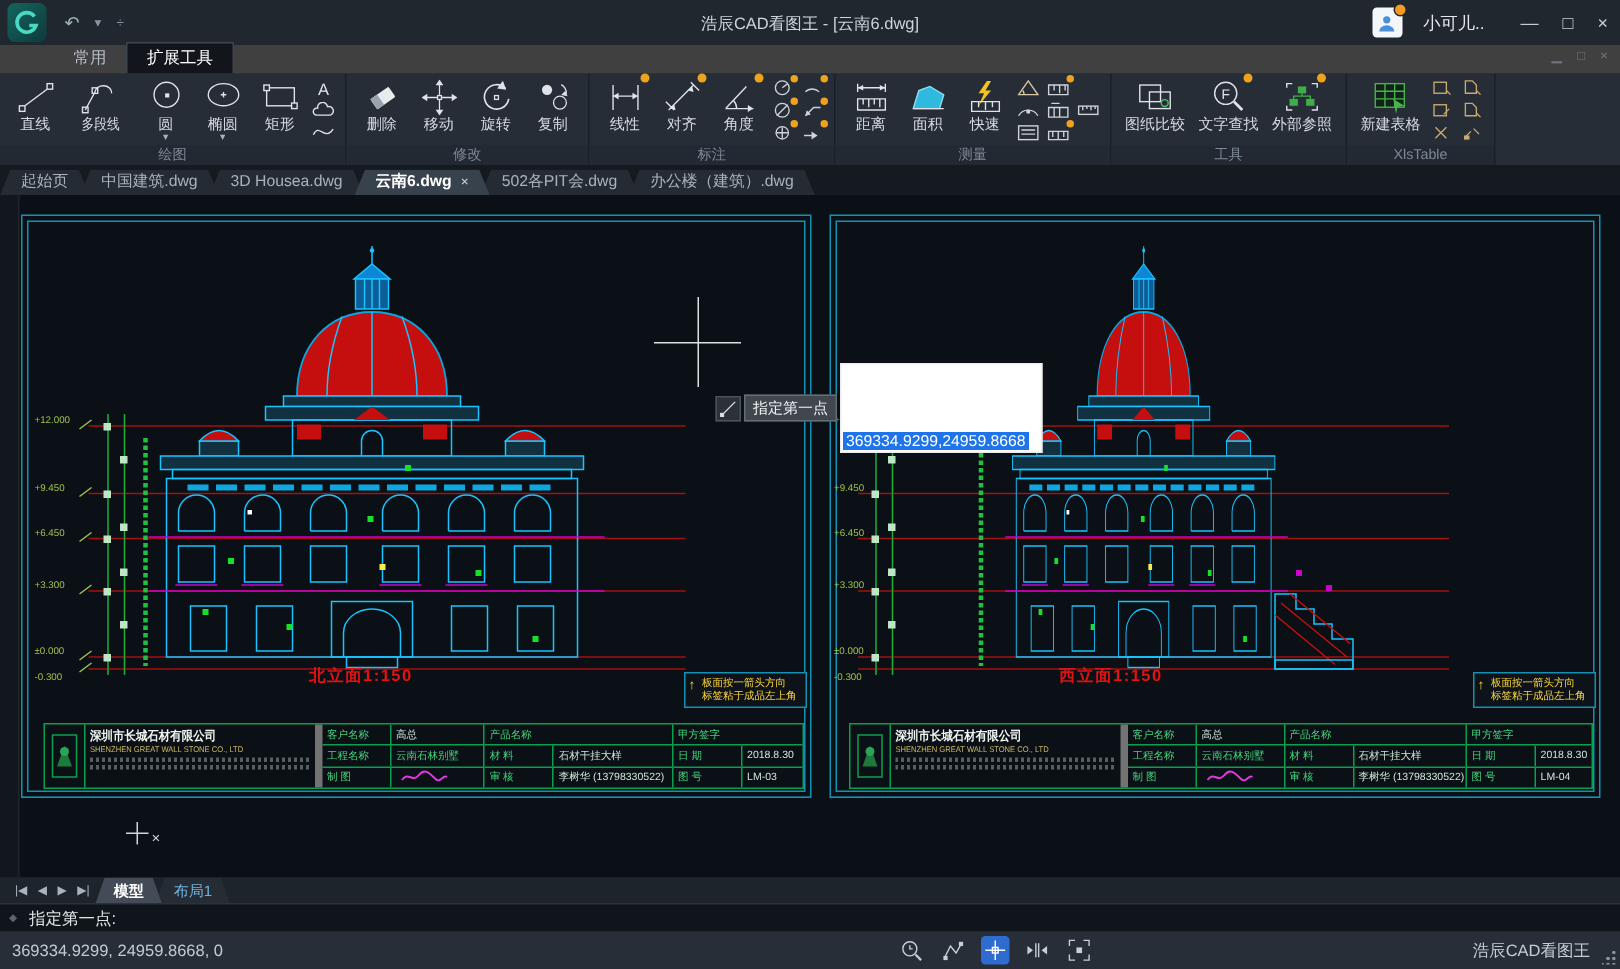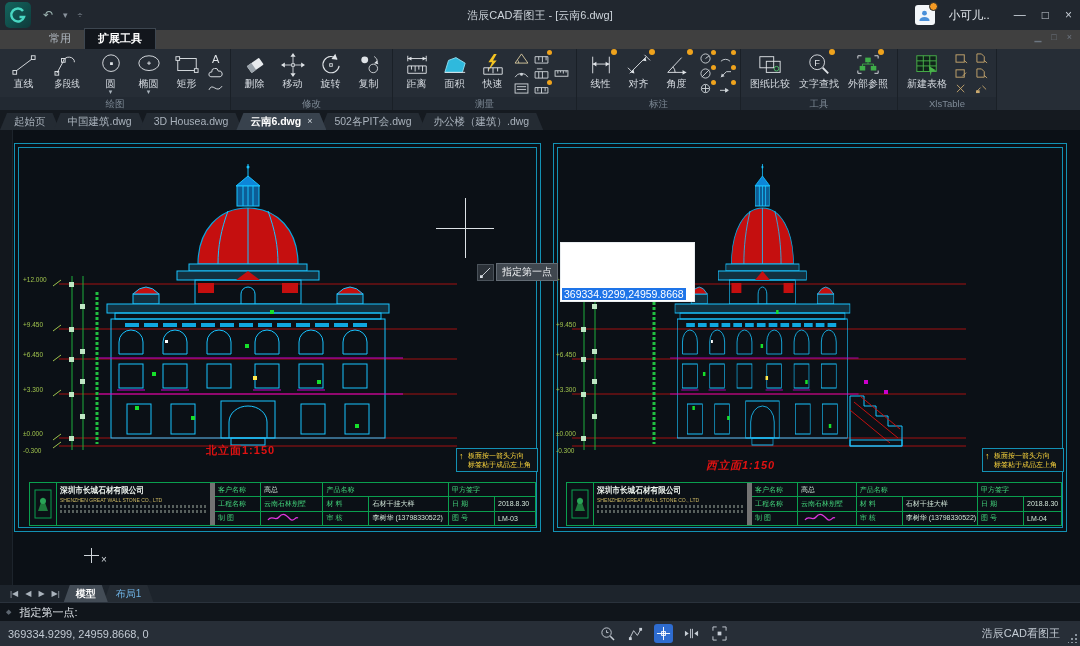--- a/index.html
+++ b/index.html
@@ -12,21 +12,21 @@
   .title-text{position:absolute;left:0;right:0;text-align:center;font-size:11px;color:#cdd4db;pointer-events:none;}
   .tb-right{position:absolute;right:8px;top:0;height:30px;display:flex;align-items:center;gap:14px;text-align:center;}
   .avatar{width:20px;height:20px;background:#f4f7fa;border-radius:3px;position:relative;display:flex;align-items:center;justify-content:center;}
   .avatar .dot{position:absolute;right:-3px;top:-3px;width:7px;height:7px;border-radius:50%;background:#f59a23;border:1px solid #21272f;}
   .uname{color:#e4e9ee;font-size:11.5px;}
   .winctl{display:flex;gap:16px;color:#c6cdd5;font-size:12px;margin-left:10px;}
   .winctl span{cursor:default;}
   
   .ribtabs{position:absolute;left:0;top:30px;width:1080px;height:19px;background:#404040;display:flex;align-items:flex-end;padding-left:36px;box-sizing:border-box;}
   .rtab{padding:2px 13px 3px;font-size:11px;color:#b4bcc5;}
-  .rtab.active{background:#12161c;color:#fff;border:1px solid #3d4650;border-bottom:none;font-weight:bold;}
+  .rtab.active{background:#12161c;color:#fff;border:1px solid #3d4650;border-bottom:none;font-weight:normal;}
   .mdictl{position:absolute;right:8px;top:32px;display:flex;gap:10px;color:#6d7681;font-size:9px;}
   
   .ribbon{position:absolute;left:0;top:49px;width:1080px;height:61px;background:#262d36;display:flex;}
   .rgroup{display:flex;flex-direction:column;border-right:1px solid #1a2027;}
   .g-body{height:47px;display:flex;align-items:flex-start;padding:2px 5px 0;gap:1px;}
   .g-label{height:13px;line-height:13px;text-align:center;font-size:9.5px;color:#7e8a96;background:#222932;}
   .btn{width:37px;display:flex;flex-direction:column;align-items:center;color:#d6dbe1;font-size:10px;cursor:default;}
   .btn .ic{width:30px;height:27px;position:relative;display:flex;align-items:center;justify-content:center;}
   .btn .lbl{white-space:nowrap;transform-origin:center;line-height:11px;}
   .btn .lbl.sq{transform:scaleX(.85);}
@@ -269,20 +269,101 @@
           <span class="lbl">复制</span>
         </div>
       </div>
       <div class="g-label">修改</div>
     </div>
 
     <div class="rgroup">
       <div class="g-body">
         <div class="btn">
           <span class="ic">
+              <span class="badge"></span>
+              <svg width="26" height="24" viewBox="0 0 28 26">
+                <path d="M5 4v18M23 4v18M5 12h18" stroke="#dfe3e7" fill="none"></path>
+                <path d="M5 12l4-2.5v5zM23 12l-4-2.5v5z" fill="#dfe3e7"></path>
+              </svg>
+            </span>
+          <span class="lbl">线性</span>
+        </div>
+        <div class="btn">
+          <span class="ic">
+              <span class="badge"></span>
+              <svg width="26" height="24" viewBox="0 0 28 26">
+                <path d="M4 22 L22 4 M2 16l6 6M20 2l6 6" stroke="#dfe3e7" fill="none"></path>
+                <path d="M8 18l1 4-4-1zM18 8l4 1-1-4z" fill="#dfe3e7"></path>
+              </svg>
+            </span>
+          <span class="lbl">对齐</span>
+        </div>
+        <div class="btn">
+          <span class="ic">
+              <span class="badge"></span>
+              <svg width="26" height="24" viewBox="0 0 28 26">
+                <path d="M4 21 L19 5 M4 21 H24" stroke="#dfe3e7" fill="none"></path>
+                <path d="M12 21 a9 9 0 0 0-2.5-6" fill="none" stroke="#dfe3e7"></path>
+                <path d="M24 21l-4-2.5v5z" fill="#dfe3e7"></path>
+              </svg>
+            </span>
+          <span class="lbl">角度</span>
+        </div>
+        <div class="smcol">
+          <span class="sm">
+              <span class="badge sm-b"></span>
+              <svg width="13" height="11" viewBox="0 0 14 12">
+                <circle cx="7" cy="6" r="5" fill="none" stroke="#cfd4d9"></circle>
+                <path d="M7 6l4-3" stroke="#cfd4d9"></path>
+              </svg>
+            </span>
+          <span class="sm">
+              <span class="badge sm-b"></span>
+              <svg width="13" height="11" viewBox="0 0 14 12">
+                <circle cx="7" cy="6" r="5" fill="none" stroke="#cfd4d9"></circle>
+                <path d="M3 10L11 2" stroke="#cfd4d9"></path>
+              </svg>
+            </span>
+          <span class="sm">
+              <span class="badge sm-b"></span>
+              <svg width="13" height="11" viewBox="0 0 14 12">
+                <circle cx="7" cy="6" r="4.5" fill="none" stroke="#cfd4d9"></circle>
+                <path d="M7 2v8M3 6h8" stroke="#cfd4d9"></path>
+              </svg>
+            </span>
+        </div>
+        <div class="smcol">
+          <span class="sm">
+              <span class="badge sm-b"></span>
+              <svg width="13" height="11" viewBox="0 0 14 12">
+                <path d="M2 9a7 7 0 0 1 10 0" fill="none" stroke="#cfd4d9"></path>
+              </svg>
+            </span>
+          <span class="sm">
+              <span class="badge sm-b"></span>
+              <svg width="13" height="11" viewBox="0 0 14 12">
+                <path d="M2 10L8 4h5" fill="none" stroke="#cfd4d9"></path>
+                <path d="M2 10l4-1-3-3z" fill="#cfd4d9"></path>
+              </svg>
+            </span>
+          <span class="sm">
+              <span class="badge sm-b"></span>
+              <svg width="13" height="11" viewBox="0 0 14 12">
+                <path d="M1 8h9M10 8l-3-2v4z" stroke="#cfd4d9" fill="#cfd4d9"></path>
+              </svg>
+            </span>
+        </div>
+      </div>
+      <div class="g-label">标注</div>
+    </div>
+
+    <div class="rgroup">
+      <div class="g-body">
+        <div class="btn">
+          <span class="ic">
               <svg width="26" height="24" viewBox="0 0 28 26">
                 <path d="M4 6h20M4 3v6M24 3v6" stroke="#dfe3e7" fill="none"></path>
                 <path d="M4 6l4-2v4zM24 6l-4-2v4z" fill="#dfe3e7"></path>
                 <path d="M4 14h20v8H4zM8 14v4M12 14v6M16 14v4M20 14v6" stroke="#dfe3e7" fill="none"></path>
               </svg>
             </span>
           <span class="lbl">距离</span>
         </div>
         <div class="btn">
           <span class="ic">
@@ -345,101 +426,20 @@
         <div class="smcol">
           <span class="sm">
               <svg width="15" height="11" viewBox="0 0 16 12">
                 <rect x="1" y="3" width="14" height="6" fill="none" stroke="#cfd4d9"></rect>
                 <path d="M4 3v3M7 3v2M10 3v3M13 3v2" stroke="#cfd4d9"></path>
               </svg>
             </span>
         </div>
       </div>
       <div class="g-label">测量</div>
-    </div>
-
-    <div class="rgroup">
-      <div class="g-body">
-        <div class="btn">
-          <span class="ic">
-              <span class="badge"></span>
-              <svg width="26" height="24" viewBox="0 0 28 26">
-                <path d="M5 4v18M23 4v18M5 12h18" stroke="#dfe3e7" fill="none"></path>
-                <path d="M5 12l4-2.5v5zM23 12l-4-2.5v5z" fill="#dfe3e7"></path>
-              </svg>
-            </span>
-          <span class="lbl">线性</span>
-        </div>
-        <div class="btn">
-          <span class="ic">
-              <span class="badge"></span>
-              <svg width="26" height="24" viewBox="0 0 28 26">
-                <path d="M4 22 L22 4 M2 16l6 6M20 2l6 6" stroke="#dfe3e7" fill="none"></path>
-                <path d="M8 18l1 4-4-1zM18 8l4 1-1-4z" fill="#dfe3e7"></path>
-              </svg>
-            </span>
-          <span class="lbl">对齐</span>
-        </div>
-        <div class="btn">
-          <span class="ic">
-              <span class="badge"></span>
-              <svg width="26" height="24" viewBox="0 0 28 26">
-                <path d="M4 21 L19 5 M4 21 H24" stroke="#dfe3e7" fill="none"></path>
-                <path d="M12 21 a9 9 0 0 0-2.5-6" fill="none" stroke="#dfe3e7"></path>
-                <path d="M24 21l-4-2.5v5z" fill="#dfe3e7"></path>
-              </svg>
-            </span>
-          <span class="lbl">角度</span>
-        </div>
-        <div class="smcol">
-          <span class="sm">
-              <span class="badge sm-b"></span>
-              <svg width="13" height="11" viewBox="0 0 14 12">
-                <circle cx="7" cy="6" r="5" fill="none" stroke="#cfd4d9"></circle>
-                <path d="M7 6l4-3" stroke="#cfd4d9"></path>
-              </svg>
-            </span>
-          <span class="sm">
-              <span class="badge sm-b"></span>
-              <svg width="13" height="11" viewBox="0 0 14 12">
-                <circle cx="7" cy="6" r="5" fill="none" stroke="#cfd4d9"></circle>
-                <path d="M3 10L11 2" stroke="#cfd4d9"></path>
-              </svg>
-            </span>
-          <span class="sm">
-              <span class="badge sm-b"></span>
-              <svg width="13" height="11" viewBox="0 0 14 12">
-                <circle cx="7" cy="6" r="4.5" fill="none" stroke="#cfd4d9"></circle>
-                <path d="M7 2v8M3 6h8" stroke="#cfd4d9"></path>
-              </svg>
-            </span>
-        </div>
-        <div class="smcol">
-          <span class="sm">
-              <span class="badge sm-b"></span>
-              <svg width="13" height="11" viewBox="0 0 14 12">
-                <path d="M2 9a7 7 0 0 1 10 0" fill="none" stroke="#cfd4d9"></path>
-              </svg>
-            </span>
-          <span class="sm">
-              <span class="badge sm-b"></span>
-              <svg width="13" height="11" viewBox="0 0 14 12">
-                <path d="M2 10L8 4h5" fill="none" stroke="#cfd4d9"></path>
-                <path d="M2 10l4-1-3-3z" fill="#cfd4d9"></path>
-              </svg>
-            </span>
-          <span class="sm">
-              <span class="badge sm-b"></span>
-              <svg width="13" height="11" viewBox="0 0 14 12">
-                <path d="M1 8h9M10 8l-3-2v4z" stroke="#cfd4d9" fill="#cfd4d9"></path>
-              </svg>
-            </span>
-        </div>
-      </div>
-      <div class="g-label">标注</div>
     </div>
 
     <div class="rgroup">
       <div class="g-body">
         <div class="btn btn-wide">
           <span class="ic">
               <svg width="26" height="24" viewBox="0 0 28 26">
                 <rect x="3" y="4" width="15" height="12" fill="none" stroke="#dfe3e7"></rect>
                 <rect x="10" y="9" width="15" height="12" fill="none" stroke="#dfe3e7"></rect>
                 <circle cx="21" cy="17" r="2.5" fill="none" stroke="#4fc36a"></circle>
@@ -761,21 +761,21 @@
         <g>
           <path d="M296 252 h14 v10 h12 v10 h12 v10 h14 v20 h-52 z" fill="none" stroke="#19c3ff"></path>
           <path d="M300 258 l44 36 M306 252 l40 33 M296 266 l40 33" stroke="#c50f0f"></path>
           <rect x="296" y="296" width="52" height="6" fill="none" stroke="#19c3ff"></rect>
         </g>
         <g fill="#cc00cc">
           <rect x="310" y="236" width="4" height="4"></rect>
             <rect x="330" y="246" width="4" height="4"></rect>
         </g>
       </svg>
-      <div class="view-label" style="left:152px;top:314px;font-style:italic;">西立面1:150</div>
+      <div class="view-label" style="left:152px;top:299px;">西立面1:150</div>
       <div class="note" style="left:428px;top:304px;">
         <span class="arr">↑</span>
         <div>板面按一箭头方向</div>
         <div>标签粘于成品左上角</div>
       </div>
       <div class="tb tb2">
         <div class="tb-logo">
           <svg width="18" height="30" viewBox="0 0 18 30">
               <rect x="1" y="1" width="16" height="28" fill="none" stroke="#0a9f4e"></rect>
               <path d="M4 22 L9 8 L14 22 Z" fill="#1d7a3c"></path>

